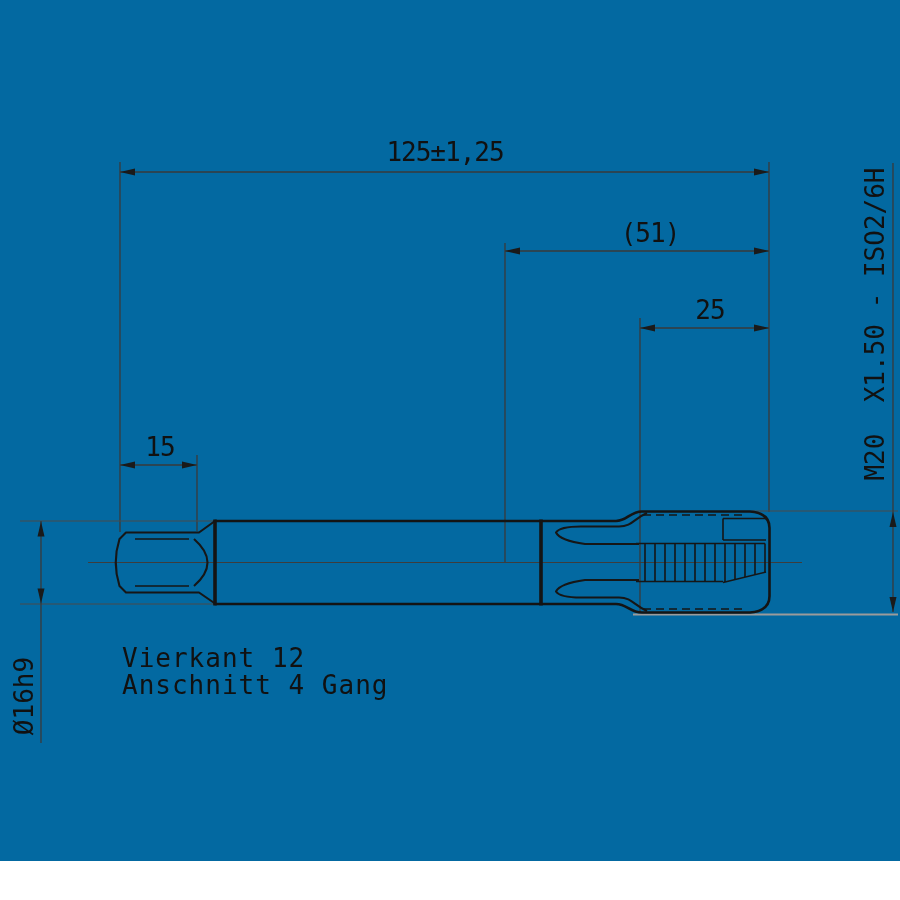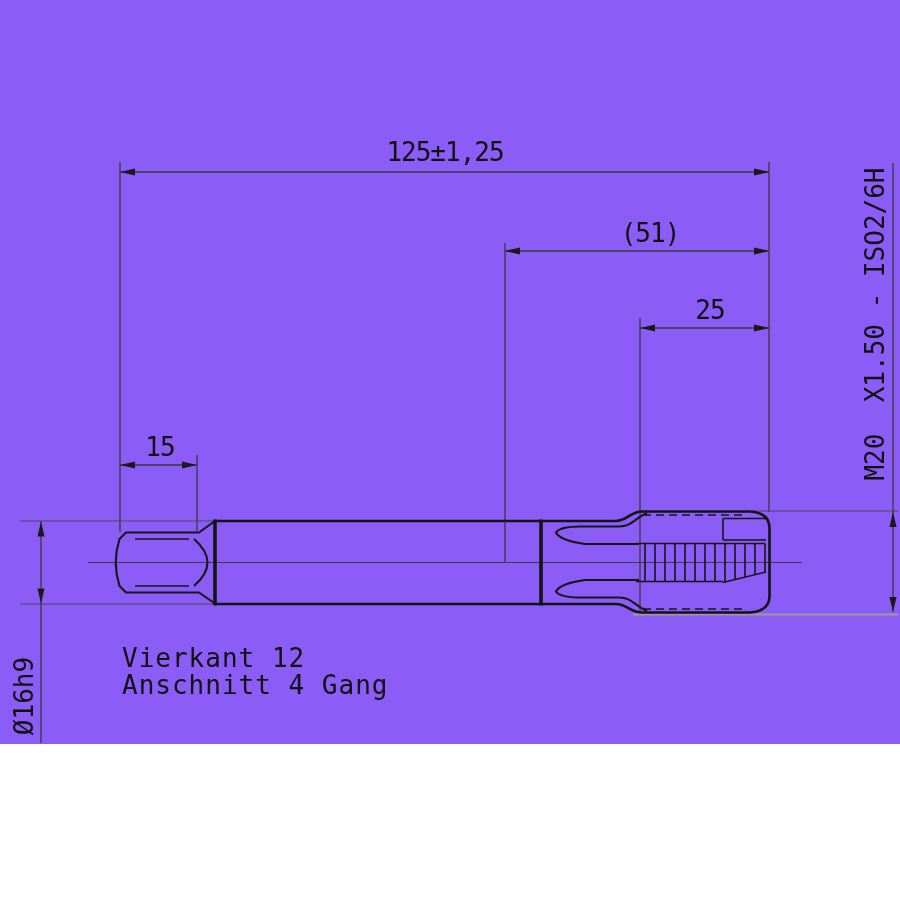--- a/index.html
+++ b/index.html
@@ -1,16 +1,16 @@
 <!DOCTYPE html>
 <html><head>
 <meta charset="utf-8">
 <style>
   html,body{margin:0;padding:0;background:#ffffff;}
-  .stage{width:900px;height:744px;background:#8b5cf6;position:relative;overflow:hidden;}
+  .stage{width:900px;height:861px;background:#0369a1;position:relative;overflow:hidden;}
   svg{display:block;}
   
   .outline{stroke:#141414;stroke-width:2.6;fill:none;stroke-linecap:round;stroke-linejoin:round;}
   .outline-thick{stroke:#141414;stroke-width:3.6;fill:none;stroke-linecap:butt;}
   .detail{stroke:#161616;stroke-width:1.6;fill:none;}
   .detail-md{stroke:#161616;stroke-width:2.1;fill:none;stroke-linejoin:round;}
   .dashline{stroke:#161616;stroke-width:1.6;fill:none;stroke-dasharray:8 5;}
   .dim{stroke:#3a3a3a;stroke-width:1.3;fill:none;}
   .dim-thin{stroke:#4a4a4a;stroke-width:1.1;fill:none;}
   .centerline{stroke:#3d3d3d;stroke-width:1.1;fill:none;}

